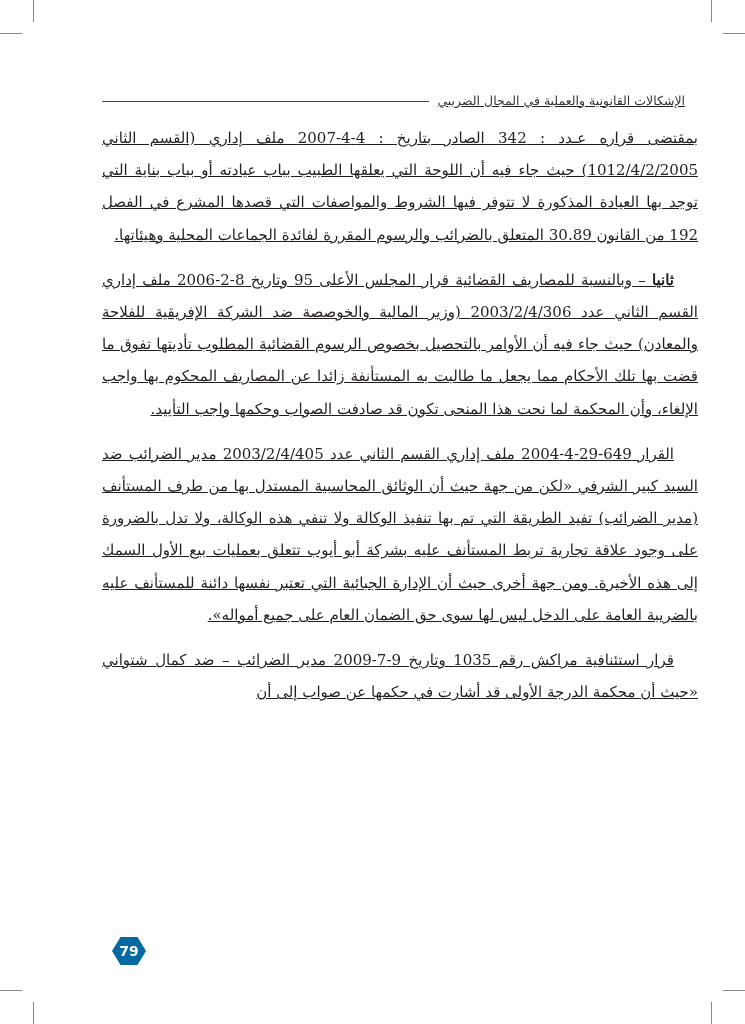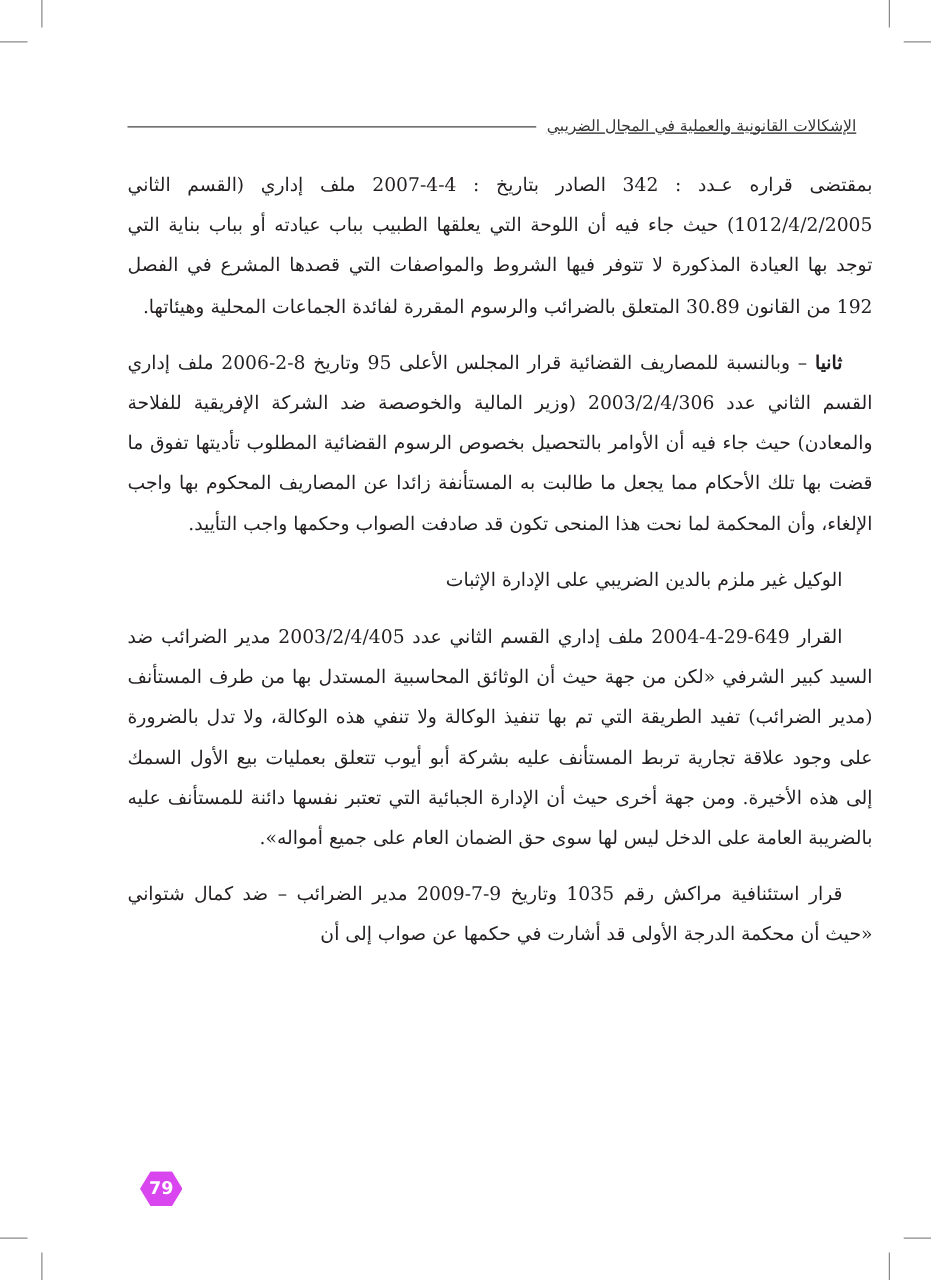--- a/index.html
+++ b/index.html
@@ -43,29 +43,30 @@
       flex: 1;
       height: 1px;
       background: #444;
       margin-right: 8px;
       margin-left: 0;
       margin-top: 2px;
     }
 
     .content {
       position: absolute;
-      top: 132px;
+      top: 122px;
       left: 102px;
       width: 596px;
       direction: rtl;
       text-align: justify;
       font-family: "DejaVu Serif", serif;
       font-size: 15px;
       line-height: 32.2px;
       color: #231f20;
+      text-decoration: underline;
     }
     .content p {
       margin: 0;
     }
     .content p + p {
       margin-top: 13px;
     }
     .content .indent {
       text-indent: 24px;
     }
@@ -79,21 +80,21 @@
     .sub-line {
       text-indent: 24px;
     }
 
     .page-badge {
       position: absolute;
       left: 112px;
       top: 937px;
       width: 34px;
       height: 28px;
-      background: #d946ef;
+      background: #0369a1;
       clip-path: polygon(25% 0, 75% 0, 100% 50%, 75% 100%, 25% 100%, 0 50%);
       display: flex;
       align-items: center;
       justify-content: center;
       color: #ffffff;
       font-family: "DejaVu Sans", sans-serif;
       font-weight: bold;
       font-size: 14px;
     }
   </style>
@@ -113,21 +114,20 @@
   <span class="running-title">الإشكالات القانونية والعملية في المجال الضريبي</span>
   <span class="header-rule"></span>
 </div>
 
 <div class="content">
   <p>بمقتضى قراره عـدد : 342 الصادر بتاريخ : 4-4-2007 ملف إداري (القسم الثاني 1012/4/2/2005) حيث جاء فيه أن اللوحة التي يعلقها الطبيب بباب عيادته أو بباب بناية التي توجد بها العيادة المذكورة لا تتوفر فيها الشروط والمواصفات التي قصدها المشرع في الفصل 192 من القانون 30.89 المتعلق بالضرائب والرسوم المقررة لفائدة الجماعات المحلية وهيئاتها.</p>
 
   <p class="indent"><span class="lead-bold">ثانيا</span><span> – وبالنسبة للمصاريف القضائية قرار المجلس الأعلى 95 وتاريخ 8-2-2006 ملف إداري القسم الثاني عدد 2003/2/4/306 (وزير المالية والخوصصة ضد الشركة الإفريقية للفلاحة والمعادن) حيث جاء فيه أن الأوامر بالتحصيل بخصوص الرسوم القضائية المطلوب تأديتها تفوق ما قضت بها تلك الأحكام مما يجعل ما طالبت به المستأنفة زائدا عن المصاريف المحكوم بها واجب الإلغاء، وأن المحكمة لما نحت هذا المنحى تكون قد صادفت الصواب وحكمها واجب التأييد.</span></p>
 
 
-  <p class="sub-line">الوكيل غير ملزم بالدين الضريبي على الإدارة الإثبات</p>
 
   <p class="indent">القرار 649-29-4-2004 ملف إداري القسم الثاني عدد 2003/2/4/405 مدير الضرائب ضد السيد كبير الشرفي «لكن من جهة حيث أن الوثائق المحاسبية المستدل بها من طرف المستأنف (مدير الضرائب) تفيد الطريقة التي تم بها تنفيذ الوكالة ولا تنفي هذه الوكالة، ولا تدل بالضرورة على وجود علاقة تجارية تربط المستأنف عليه بشركة أبو أيوب تتعلق بعمليات بيع الأول السمك إلى هذه الأخيرة. ومن جهة أخرى حيث أن الإدارة الجبائية التي تعتبر نفسها دائنة للمستأنف عليه بالضريبة العامة على الدخل ليس لها سوى حق الضمان العام على جميع أمواله».</p>
 
   <p class="indent">قرار استئنافية مراكش رقم 1035 وتاريخ 9-7-2009 مدير الضرائب – ضد كمال شتواني «حيث أن محكمة الدرجة الأولى قد أشارت في حكمها عن صواب إلى أن</p>
 </div>
 
 <div class="page-badge">
   <span>79</span>
 </div>
 

